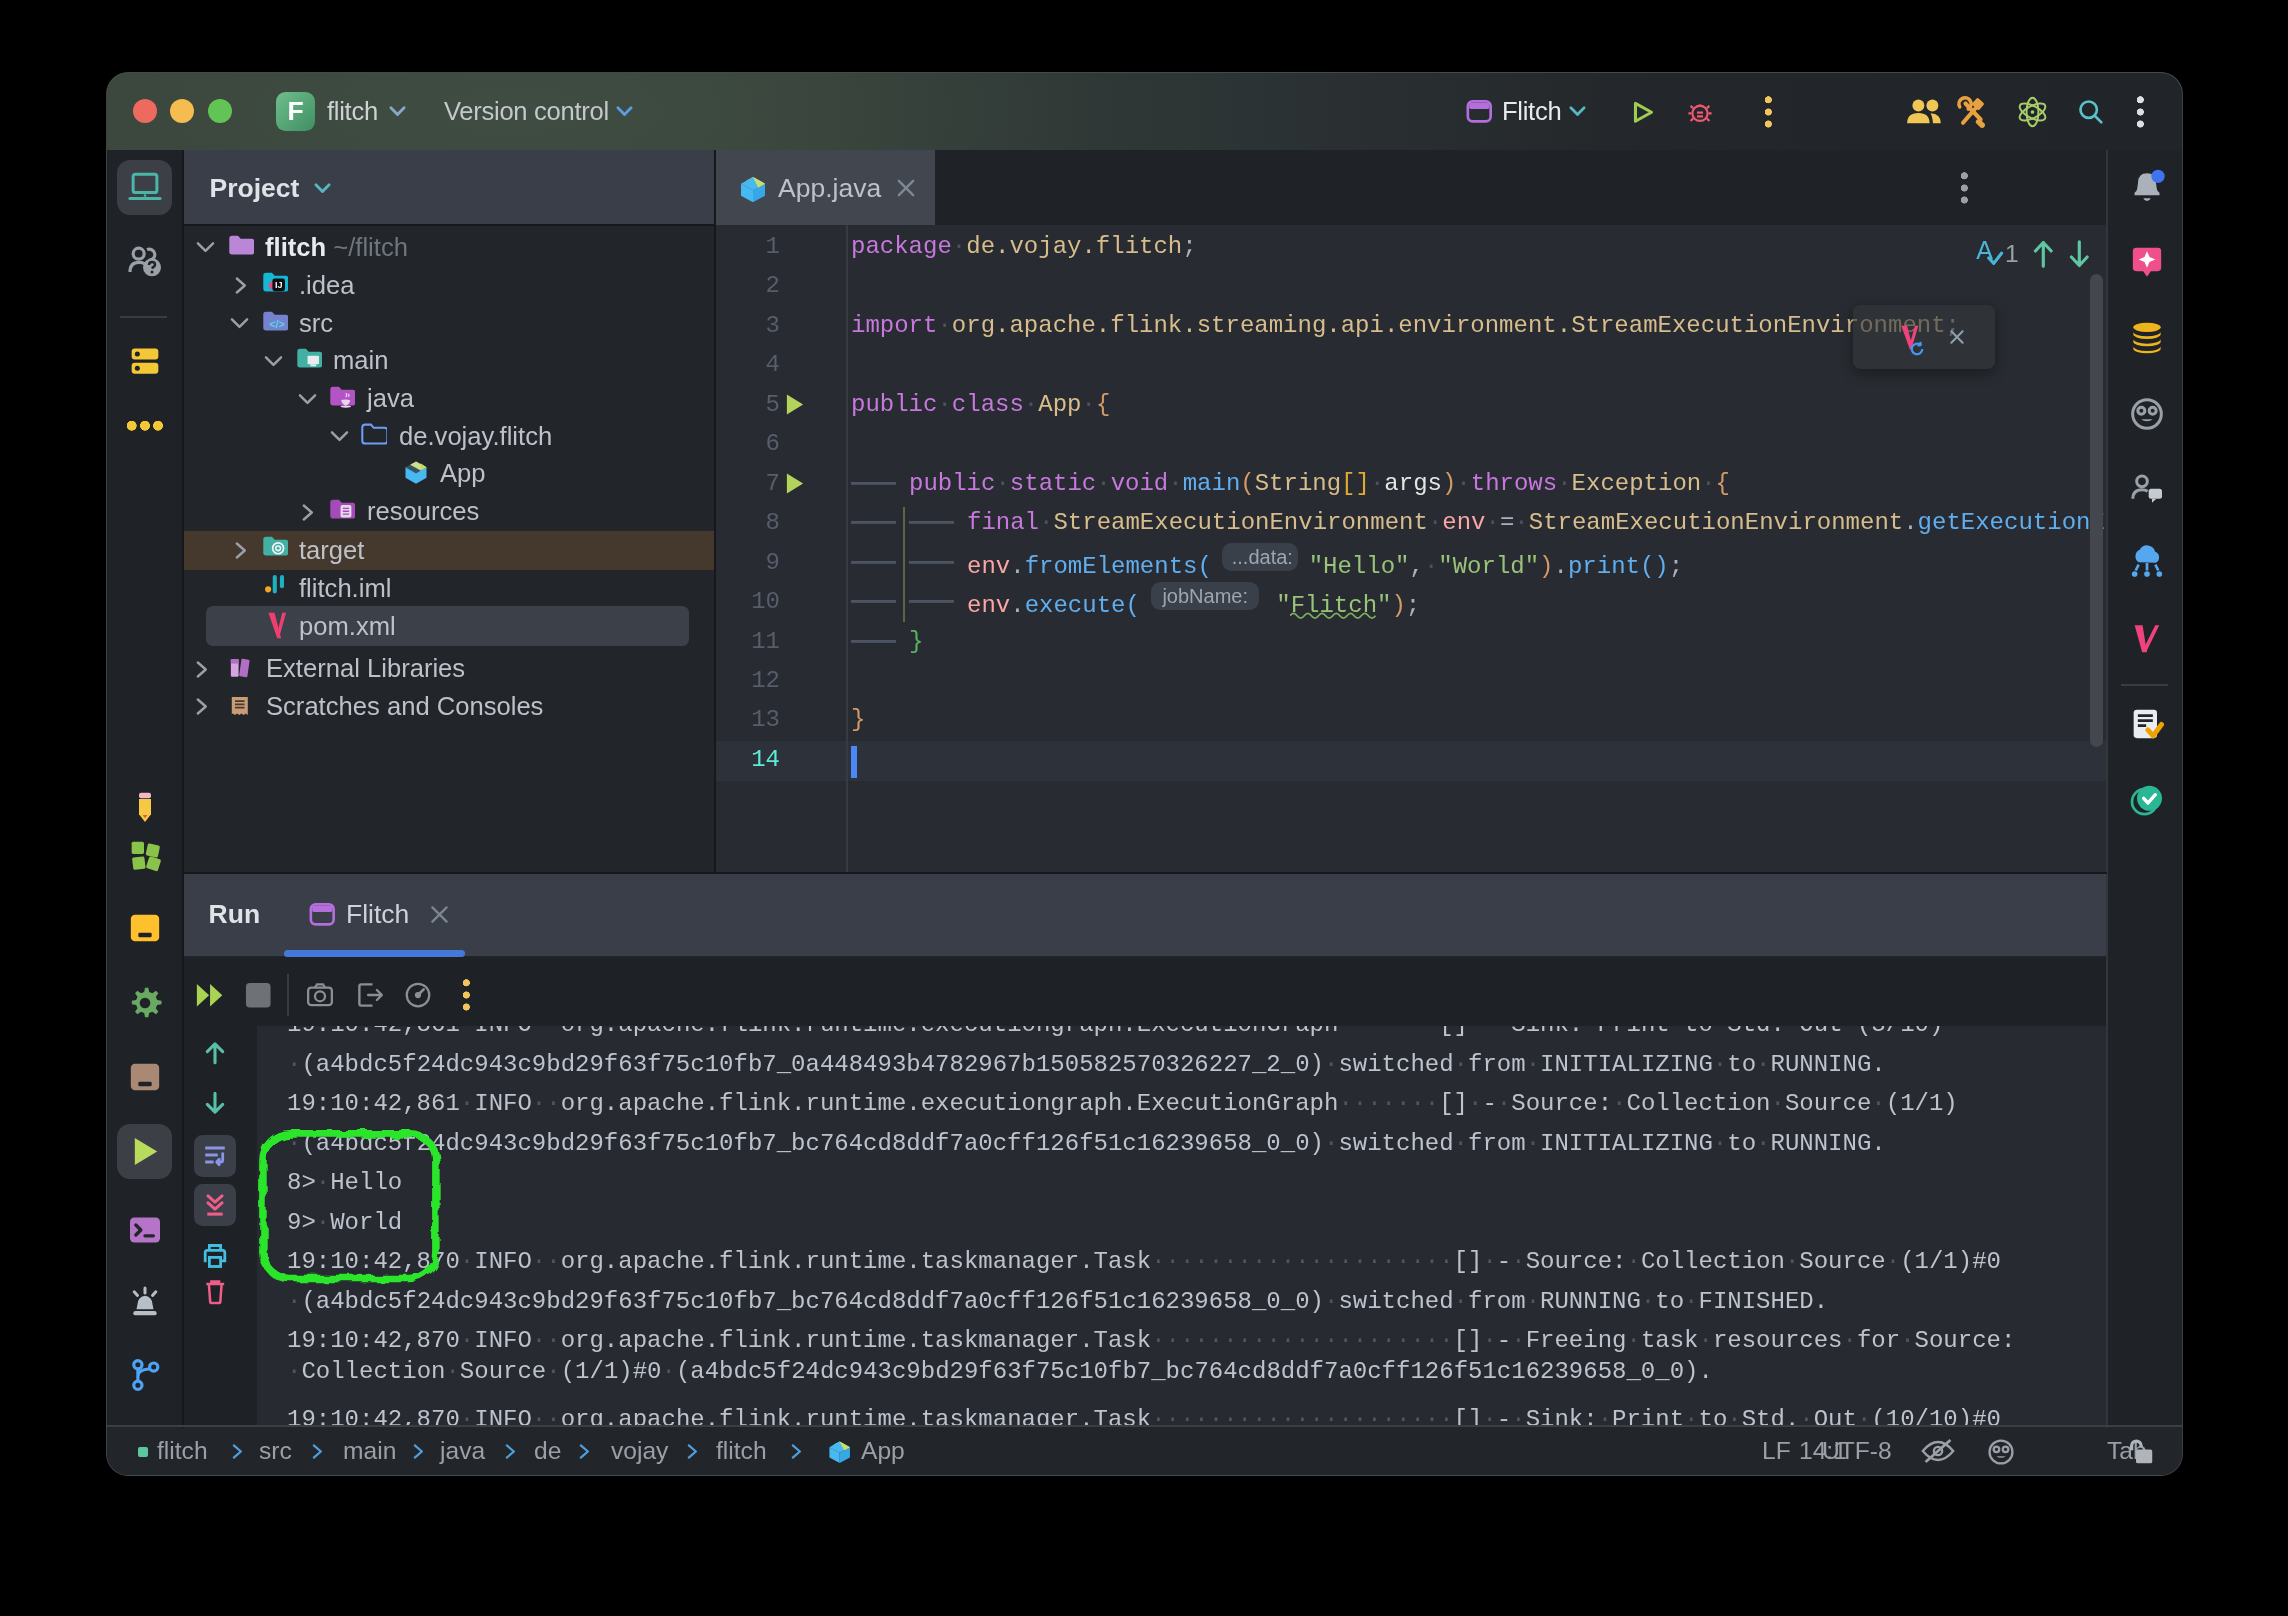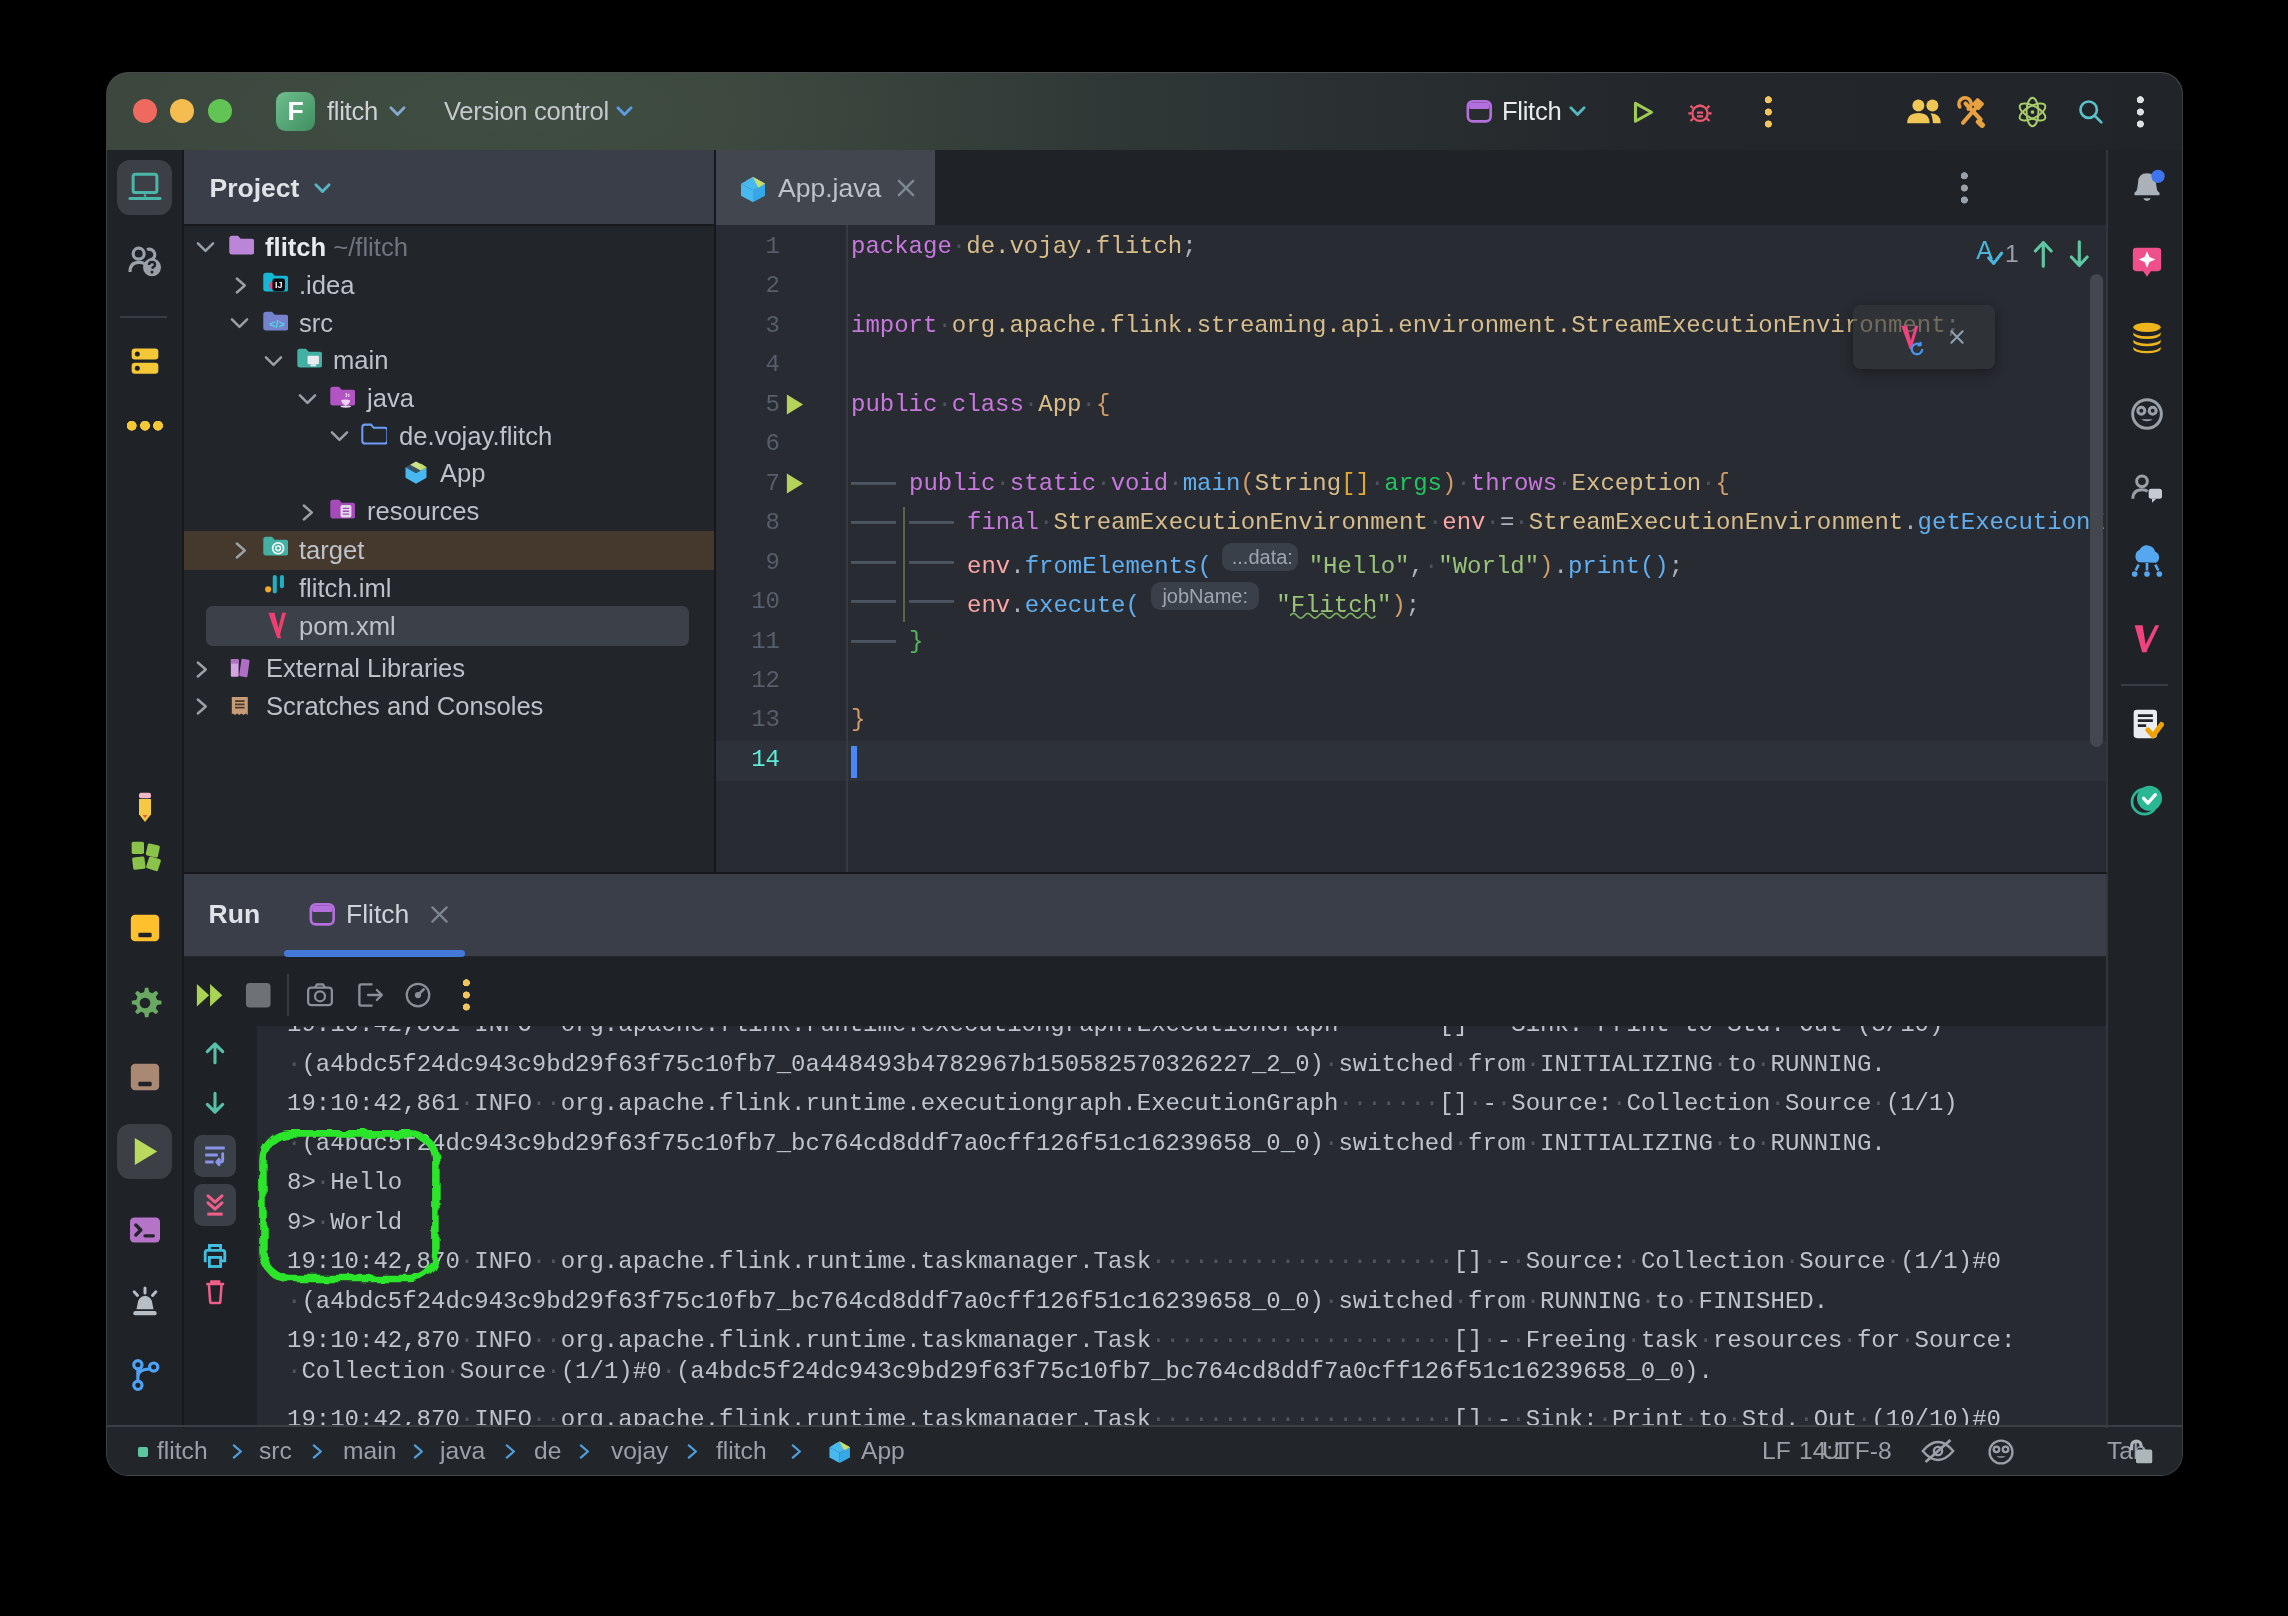--- a/index.html
+++ b/index.html
@@ -25,21 +25,21 @@
 #statusbar{position:absolute;left:0;top:1354px;width:2075px;height:48px;background:#22252a;}
 
 .vsep{position:absolute;width:1.9px;background:#16181b;}
 .hsep{position:absolute;height:1.9px;background:#16181b;}
 
 .row{position:absolute;height:38px;line-height:38px;color:#bdc1c9;font-size:25.6px;white-space:nowrap;}
 
 .code{font-family:"Liberation Mono",monospace;font-size:24px;white-space:pre;}
 .cl{position:absolute;left:137px;height:40px;line-height:40px;}
 .num{position:absolute;width:66px;text-align:right;color:#565d6b;height:40px;line-height:40px;font-family:"Liberation Mono",monospace;font-size:24px;}
-.kw{color:#c678dd}.gd2{color:#e0a933}.grn{color:#56b45e}.cls{color:#d7bd8b}.mth{color:#61aeef}.str{color:#98c379}.vr{color:#fca5a5}.pn{color:#abb2bf}.gd{color:#d19a66}.pr{color:#22c55e}.ws{color:#4c525c}
+.kw{color:#c678dd}.gd2{color:#e0a933}.grn{color:#56b45e}.cls{color:#d7bd8b}.mth{color:#61aeef}.str{color:#98c379}.vr{color:#fca5a5}.pn{color:#abb2bf}.gd{color:#d19a66}.pr{color:#e5e5e5}.ws{color:#4c525c}
 .chip{display:inline-block;box-sizing:border-box;background:#3a404a;color:#9ea5b0;border-radius:9.5px;font-family:"Liberation Sans",sans-serif;font-size:20px;padding:0 9.5px;line-height:28px;vertical-align:1.9px;text-align:center;overflow:hidden;}
 .tab1{display:inline-block;width:58px;height:38px;vertical-align:top;background:linear-gradient(#4e5562,#4e5562) 0px 18px/45px 2.8px no-repeat;}
 
 .con{position:absolute;left:30px;color:#bdc3cd;height:39px;line-height:39px;font-family:"Liberation Mono",monospace;font-size:24px;white-space:pre;}
 #console b{font-weight:normal;color:#50565f;}
 
 #statusbar .s{position:absolute;top:0;height:48px;line-height:48px;color:#9ba0a8;font-size:24.6px;}
 </style></head>
 <body>
 <div id="win">

